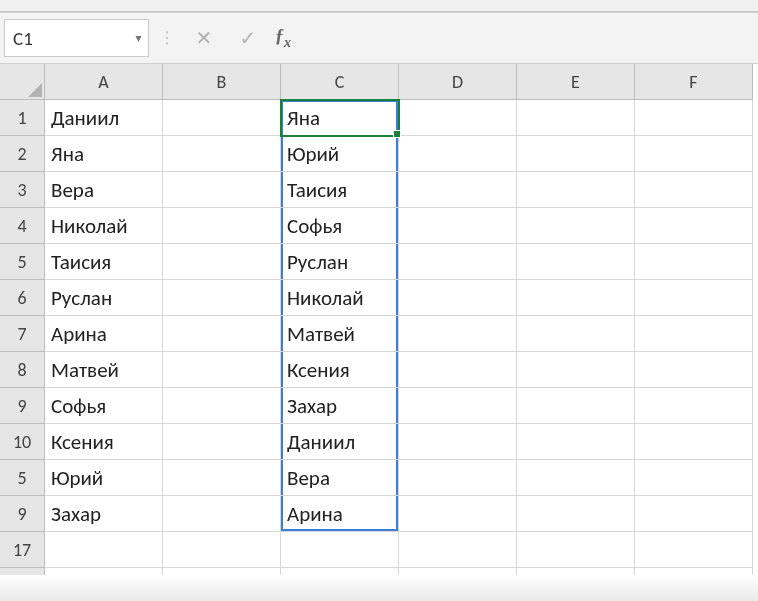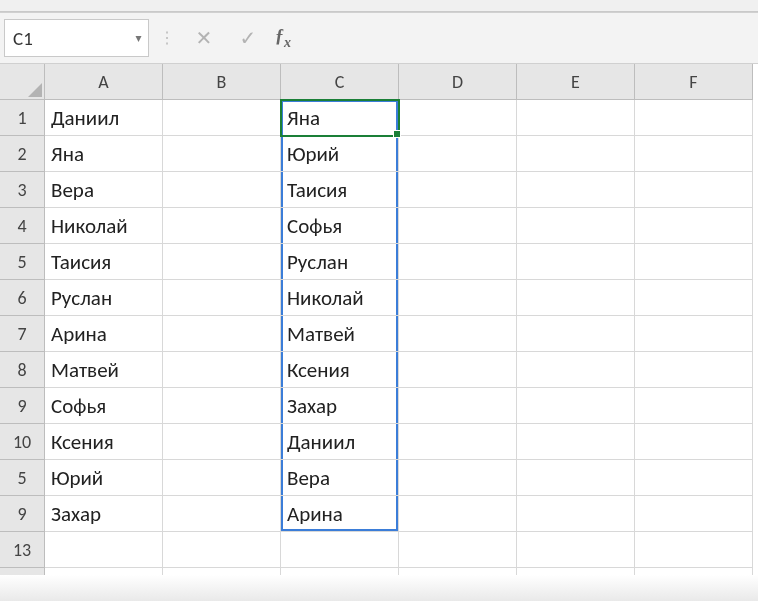--- a/index.html
+++ b/index.html
@@ -393,21 +393,21 @@
       </div>
       <div class="cell">
         <span></span>
       </div>
       <div class="cell">
         <span></span>
       </div>
       <div class="cell">
         <span></span>
       </div>
-      <div class="row-head">13</div>
+      <div class="row-head">17</div>
       <div class="cell">
         <span></span>
       </div>
       <div class="cell">
         <span></span>
       </div>
       <div class="cell">
         <span></span>
       </div>
       <div class="cell">

